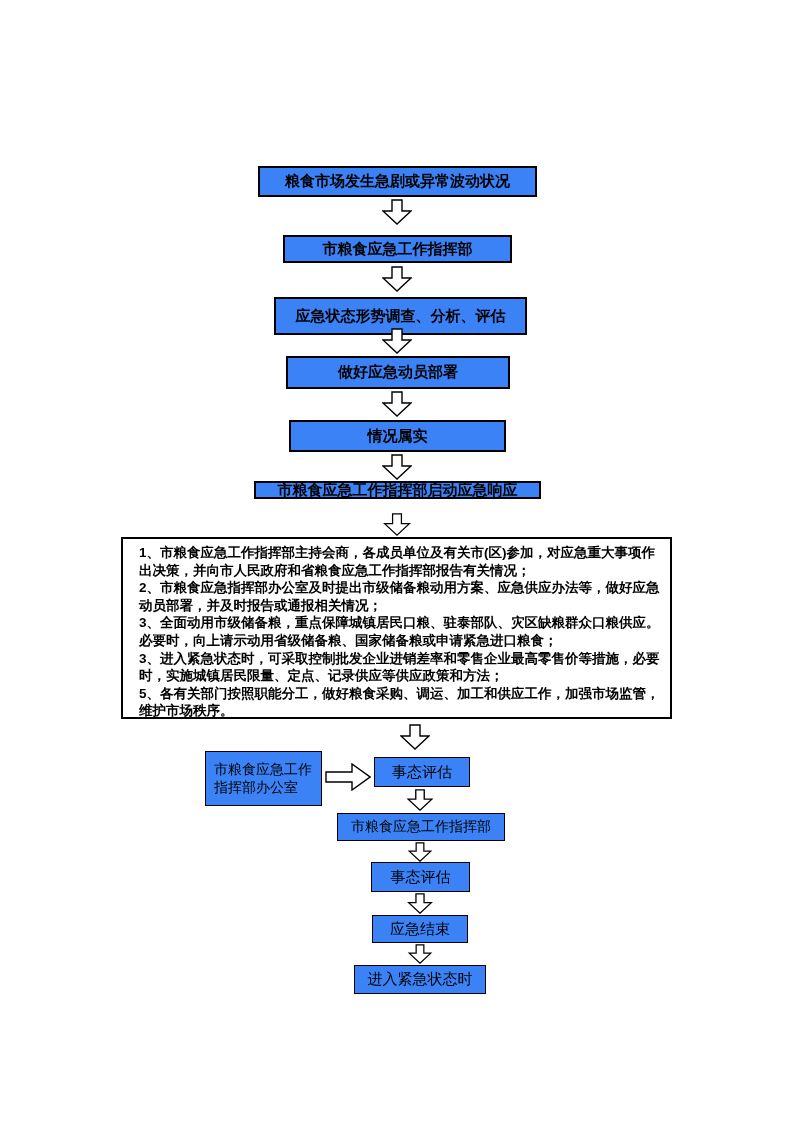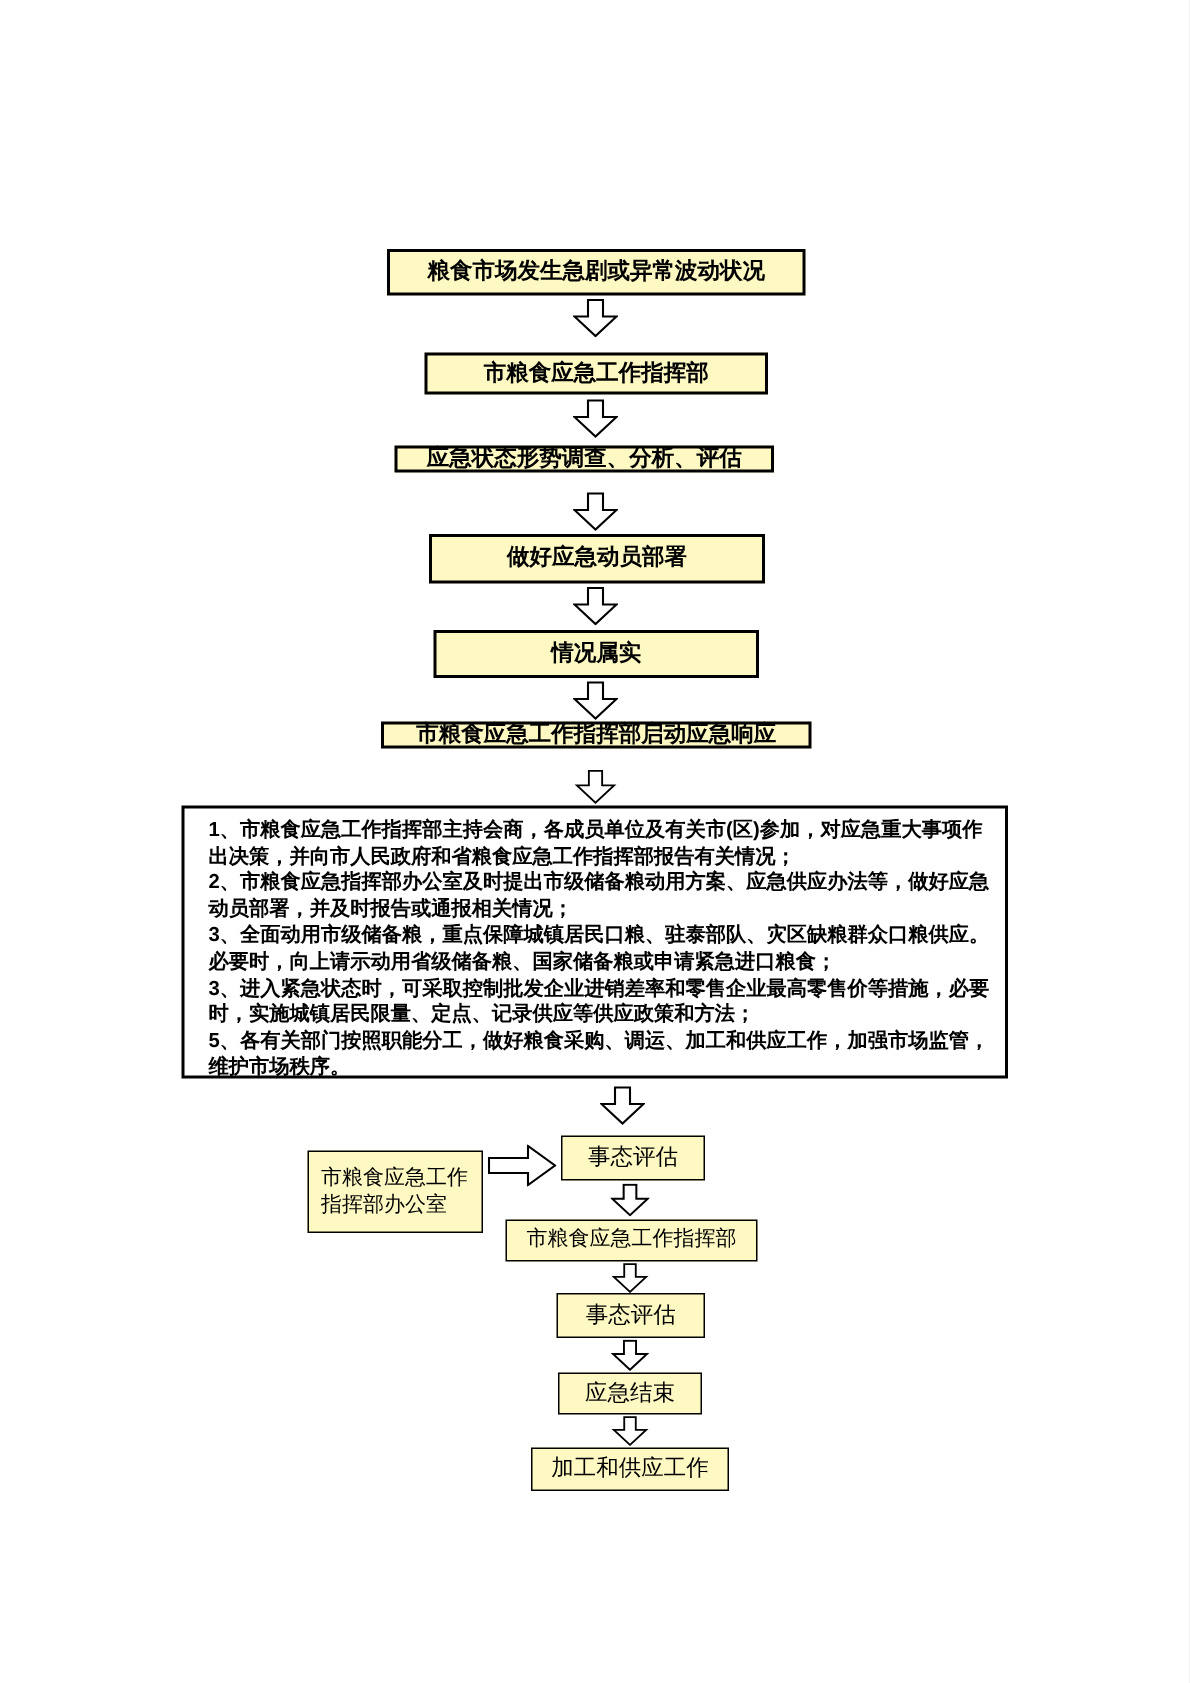--- a/index.html
+++ b/index.html
@@ -14,21 +14,21 @@
     height: 1122px;
     margin: 0 auto;
     background: #ffffff;
     outline: 1px solid #cfcfcf;
     overflow: hidden;
   }
   .box {
     position: absolute;
     box-sizing: border-box;
     border: 2px solid #000000;
-    background: #fef9c3;
+    background: #3b82f6;
     display: flex;
     align-items: center;
     justify-content: center;
     text-align: center;
     font-weight: bold;
     font-size: 15px;
     color: #000000;
     line-height: 1.25;
     word-break: break-all;
   }
@@ -75,21 +75,21 @@
   </div>
 
   <div class="box" style="left:283px; top:235px; width:229px; height:28px;">市粮食应急工作指挥部</div>
 
   <div class="arrow" style="left:382px; top:266px;">
     <svg width="30" height="26" viewBox="0 0 30 26">
         <polygon points="10,1 20,1 20,12 29,12 15,25 1,12 10,12" fill="#ffffff" stroke="#000000" stroke-width="1.4"></polygon>
       </svg>
   </div>
 
-  <div class="box" style="left:263px; top:297px; width:253px; height:18px;">应急状态形势调查、分析、评估</div>
+  <div class="box" style="left:274px; top:297px; width:253px; height:38px;">应急状态形势调查、分析、评估</div>
 
   <div class="arrow" style="left:382px; top:328px;">
     <svg width="30" height="26" viewBox="0 0 30 26">
         <polygon points="10,1 20,1 20,12 29,12 15,25 1,12 10,12" fill="#ffffff" stroke="#000000" stroke-width="1.4"></polygon>
       </svg>
   </div>
 
   <div class="box" style="left:286px; top:356px; width:224px; height:33px;">做好应急动员部署</div>
 
   <div class="arrow" style="left:382px; top:391px;">
@@ -121,21 +121,21 @@
     <div>3、进入紧急状态时，可采取控制批发企业进销差率和零售企业最高零售价等措施，必要时，实施城镇居民限量、定点、记录供应等供应政策和方法；</div>
     <div>5、各有关部门按照职能分工，做好粮食采购、调运、加工和供应工作，加强市场监管，维护市场秩序。</div>
   </div>
 
   <div class="arrow" style="left:400px; top:724px;">
     <svg width="30" height="26" viewBox="0 0 30 26">
         <polygon points="10,1 20,1 20,12 29,12 15,25 1,12 10,12" fill="#ffffff" stroke="#000000" stroke-width="1.4"></polygon>
       </svg>
   </div>
 
-  <div class="box serif office" style="left:205px; top:751px; width:117px; height:55px;margin-top:16px;">市粮食应急工作指挥部办公室</div>
+  <div class="box serif office" style="left:205px; top:751px; width:117px; height:55px;">市粮食应急工作指挥部办公室</div>
 
   <div class="arrow" style="left:325px; top:763px;">
     <svg width="46" height="28" viewBox="0 0 46 28">
         <polygon points="1,9 27,9 27,1 45,14 27,27 27,19 1,19" fill="#ffffff" stroke="#000000" stroke-width="1.4"></polygon>
       </svg>
   </div>
 
   <div class="box serif" style="left:374px; top:757px; width:96px; height:30px;">事态评估</div>
 
   <div class="arrow" style="left:407px; top:789px;">
@@ -161,15 +161,15 @@
   </div>
 
   <div class="box serif" style="left:372px; top:915px; width:96px; height:28px;">应急结束</div>
 
   <div class="arrow" style="left:407px; top:944px;">
     <svg width="26" height="20" viewBox="0 0 30 26">
         <polygon points="10,1 20,1 20,12 29,12 15,25 1,12 10,12" fill="#ffffff" stroke="#000000" stroke-width="1.6"></polygon>
       </svg>
   </div>
 
-  <div class="box serif" style="left:354px; top:965px; width:132px; height:29px;">加工和供应工作</div>
+  <div class="box serif" style="left:354px; top:965px; width:132px; height:29px;">进入紧急状态时</div>
 
 </div>
 
 </body></html>

